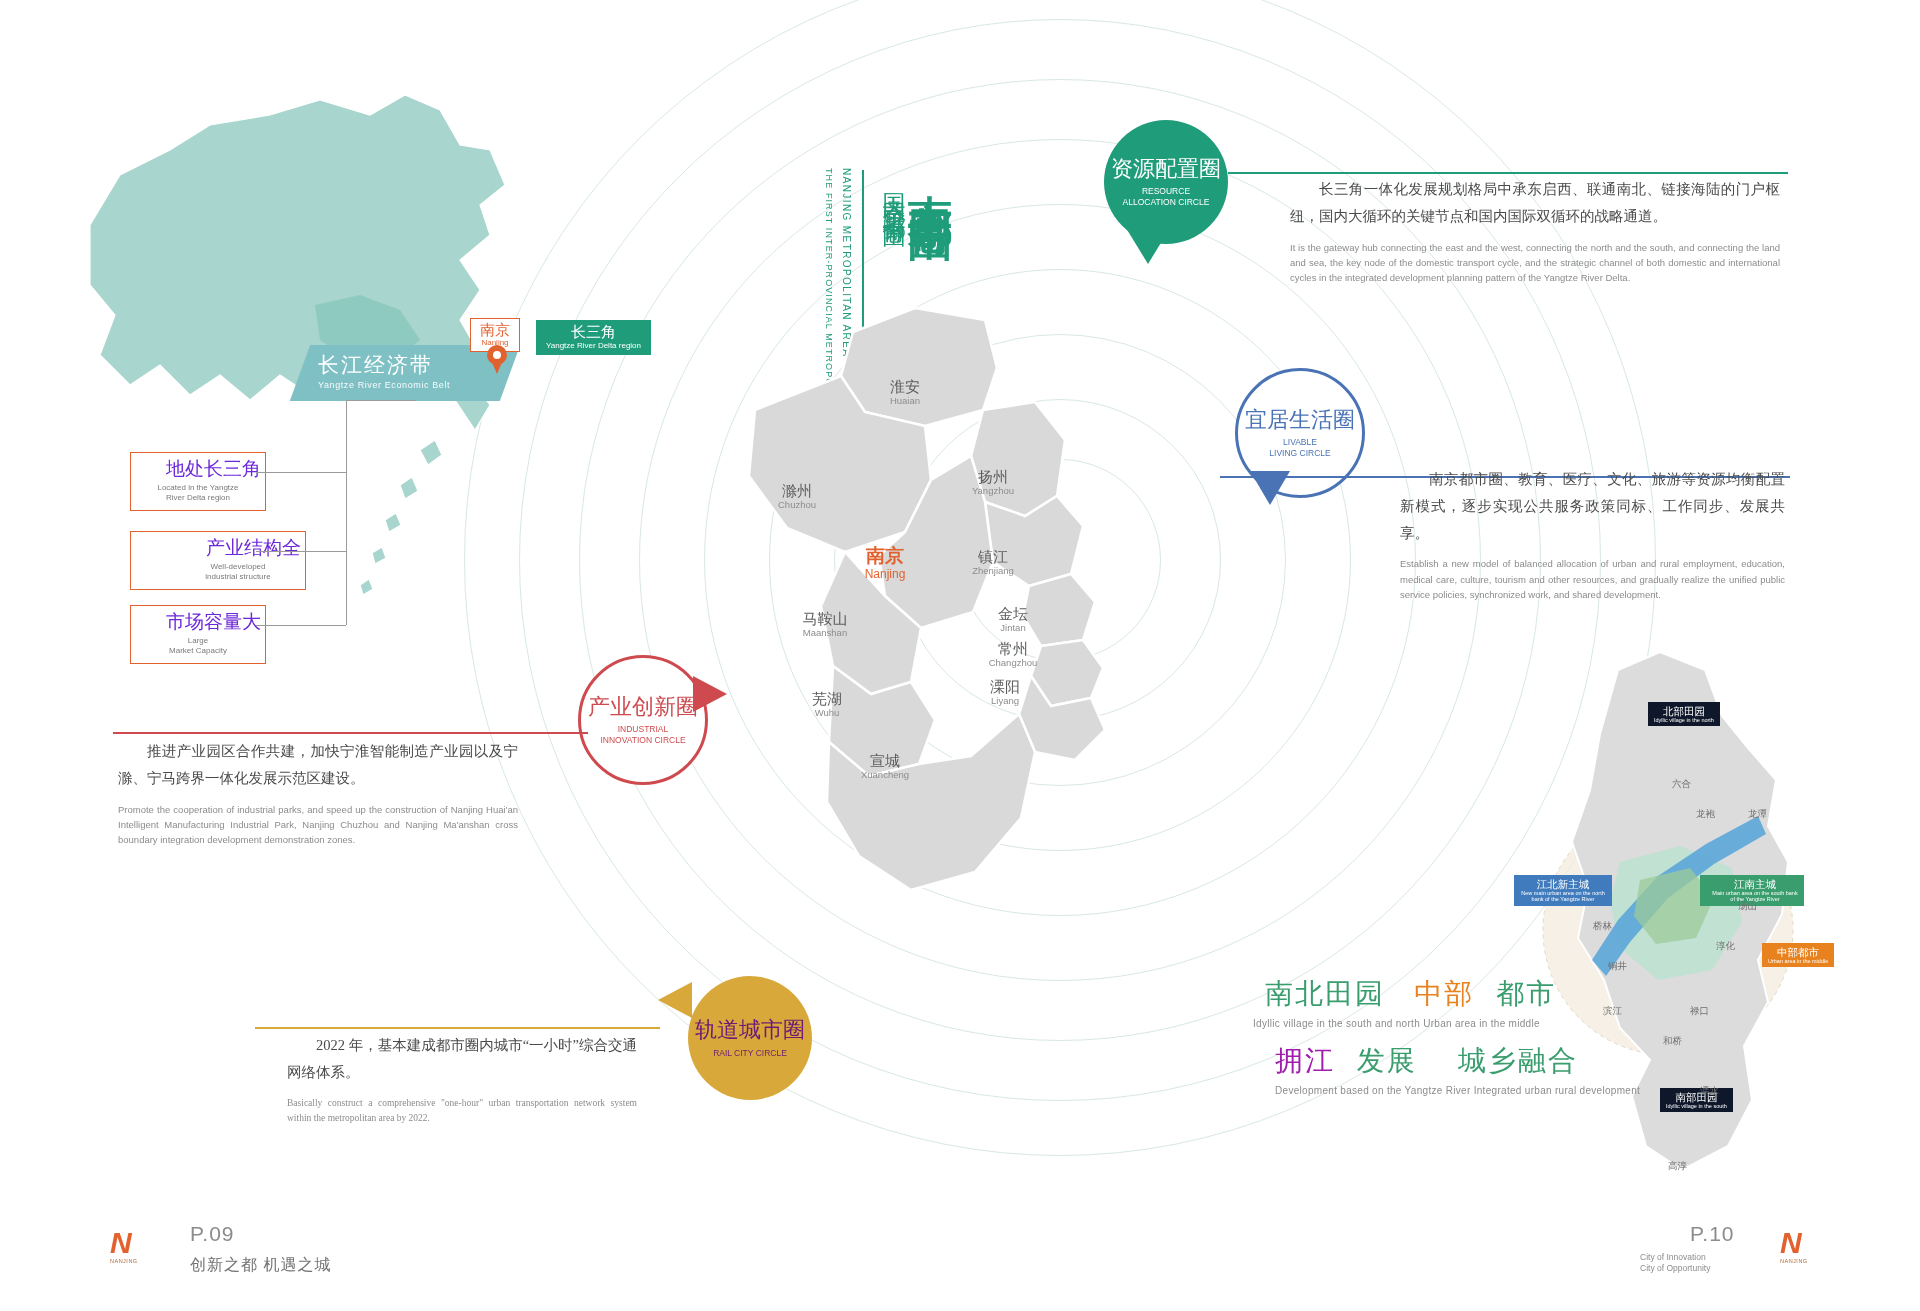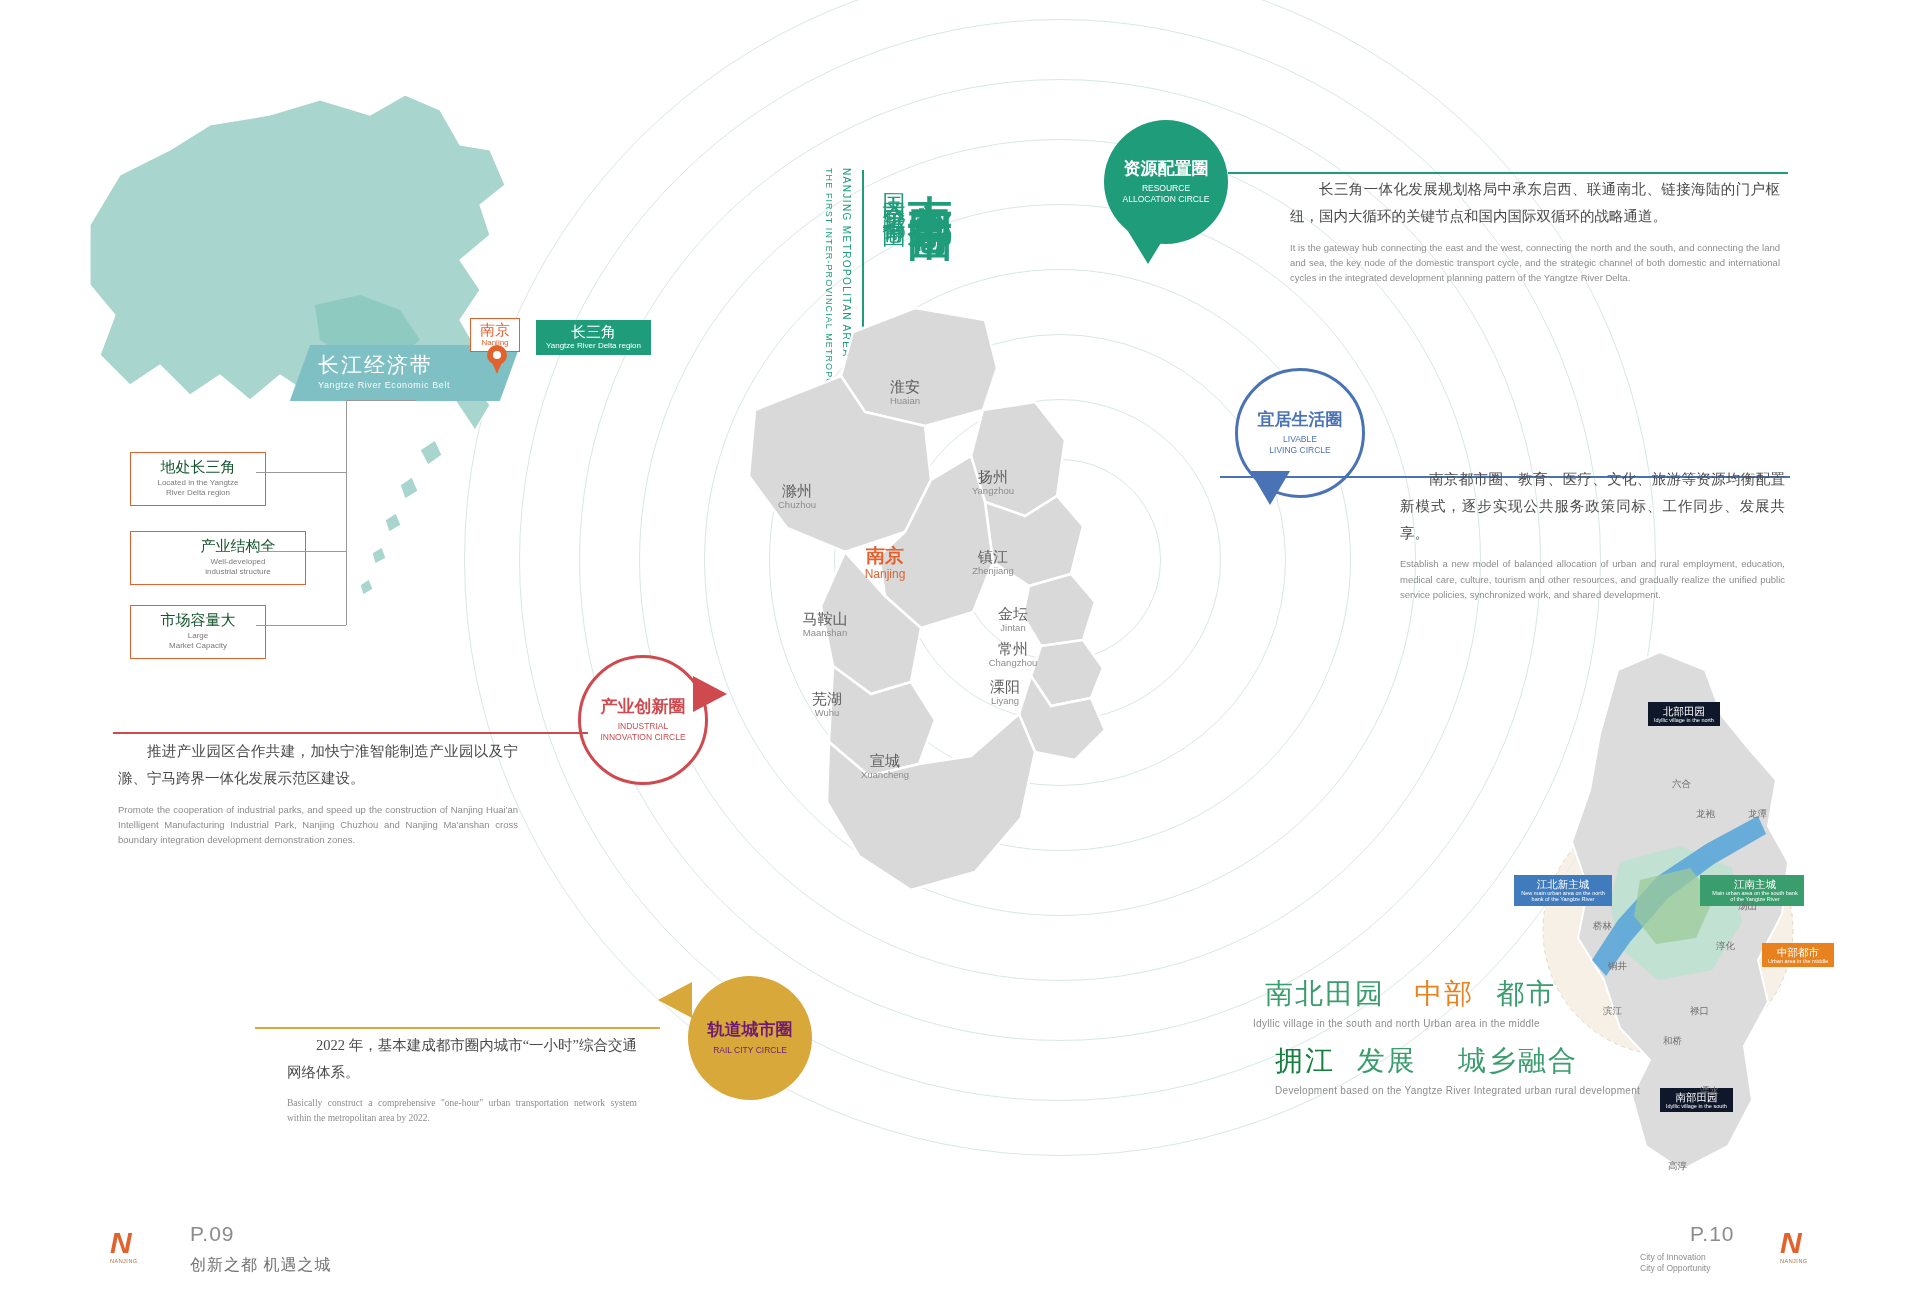--- a/index.html
+++ b/index.html
@@ -48,21 +48,21 @@
 
   .lbl-delta{
     position:absolute;left:536px;top:320px;background:#1f9c7a;color:#fff;
     padding:4px 10px 5px;text-align:center;
   }
   .lbl-delta .cn{font-size:15px;line-height:1.1;}
   .lbl-delta .en{font-size:8px;line-height:1.2;}
 
   
   .feat{position:absolute;width:126px;border:1px solid #e2622f;background:#fff;text-align:center;padding:5px 4px 7px;}
-  .feat .cn{color:#14532d;font-size:15px;line-height:1.2;}
+  .feat .cn{color:#6d28d9;font-size:19px;line-height:1.2;text-align:right;}
   .feat .en{color:#7a7a7a;font-size:8px;line-height:1.25;margin-top:2px;}
   .feat.f1{left:130px;top:452px;}
   .feat.f2{left:130px;top:531px;padding-left:44px;}
   .feat.f3{left:130px;top:605px;}
   .feat-bar{position:absolute;left:130px;width:5px;background:#e2622f;}
   .feat-bar.b1{top:452px;height:47px;}
   .feat-bar.b2{top:531px;height:47px;}
   .feat-bar.b3{top:605px;height:47px;}
 
   .leader{position:absolute;border-top:1px solid #9a9a9a;height:0;}
@@ -89,21 +89,21 @@
     writing-mode:vertical-rl;
     font-size:9px;letter-spacing:1.1px;color:#1f9c7a;line-height:1.4;
   }
   .v-stem{position:absolute;left:862px;top:170px;width:1.5px;height:275px;background:#1f9c7a;}
   .v-dot{position:absolute;left:856px;top:440px;width:13px;height:13px;border-radius:50%;background:#1f9c7a;}
 
   
   .badge{position:absolute;width:124px;height:124px;border-radius:50%;background:#fff;}
   .badge .bg{position:absolute;inset:0;border-radius:50%;}
   .badge .txt{position:absolute;inset:0;display:flex;flex-direction:column;align-items:center;justify-content:center;text-align:center;}
-  .badge .cn{font-size:17px;line-height:1.15;font-weight:bold;text-align:center;}
+  .badge .cn{font-size:22px;line-height:1.15;font-weight:normal;text-align:center;}
   .badge .en{font-size:8.5px;line-height:1.3;margin-top:5px;}
   .badge .tip{position:absolute;width:0;height:0;}
 
   
   .badge.resource{left:1104px;top:120px;}
   .badge.resource .bg{background:#1f9c7a;}
   .badge.resource .cn,.badge.resource .en{color:#fff;}
   .badge.resource .tip{left:22px;top:108px;border-left:22px solid transparent;border-right:22px solid transparent;border-top:36px solid #1f9c7a;}
 
   
@@ -150,21 +150,21 @@
   .tag.blue{background:#3f7bbd;color:#fff;}
   .tag.orange{background:#e8821f;color:#fff;}
   .nj-town{position:absolute;font-size:9.5px;color:#6f6f6f;}
 
   
   .slogan{position:absolute;}
   .slogan .l1{font-size:28px;letter-spacing:2px;}
   .slogan .l2{font-size:10px;color:#8c8c8c;margin-top:5px;letter-spacing:.3px;}
   .green{color:#3a9d6e;padding-left:12px;}
   .orange{color:#e8821f;}
-  .blue{color:#15803d;}
+  .blue{color:#a21caf;}
 
   
   .pageno{position:absolute;font-size:21px;color:#8c8c8c;letter-spacing:1px;}
   .logo{position:absolute;}
   .logo .mark{font-size:30px;color:#e2622f;font-weight:bold;font-style:italic;line-height:1;}
   .logo .sub{font-size:5.5px;color:#b06a3a;letter-spacing:.5px;}
   .logo-cn{position:absolute;font-size:16px;color:#737373;letter-spacing:1px;}
   .logo-en{position:absolute;font-size:8.5px;color:#8c8c8c;line-height:1.35;text-align:right;}
 </style>
 </head>

